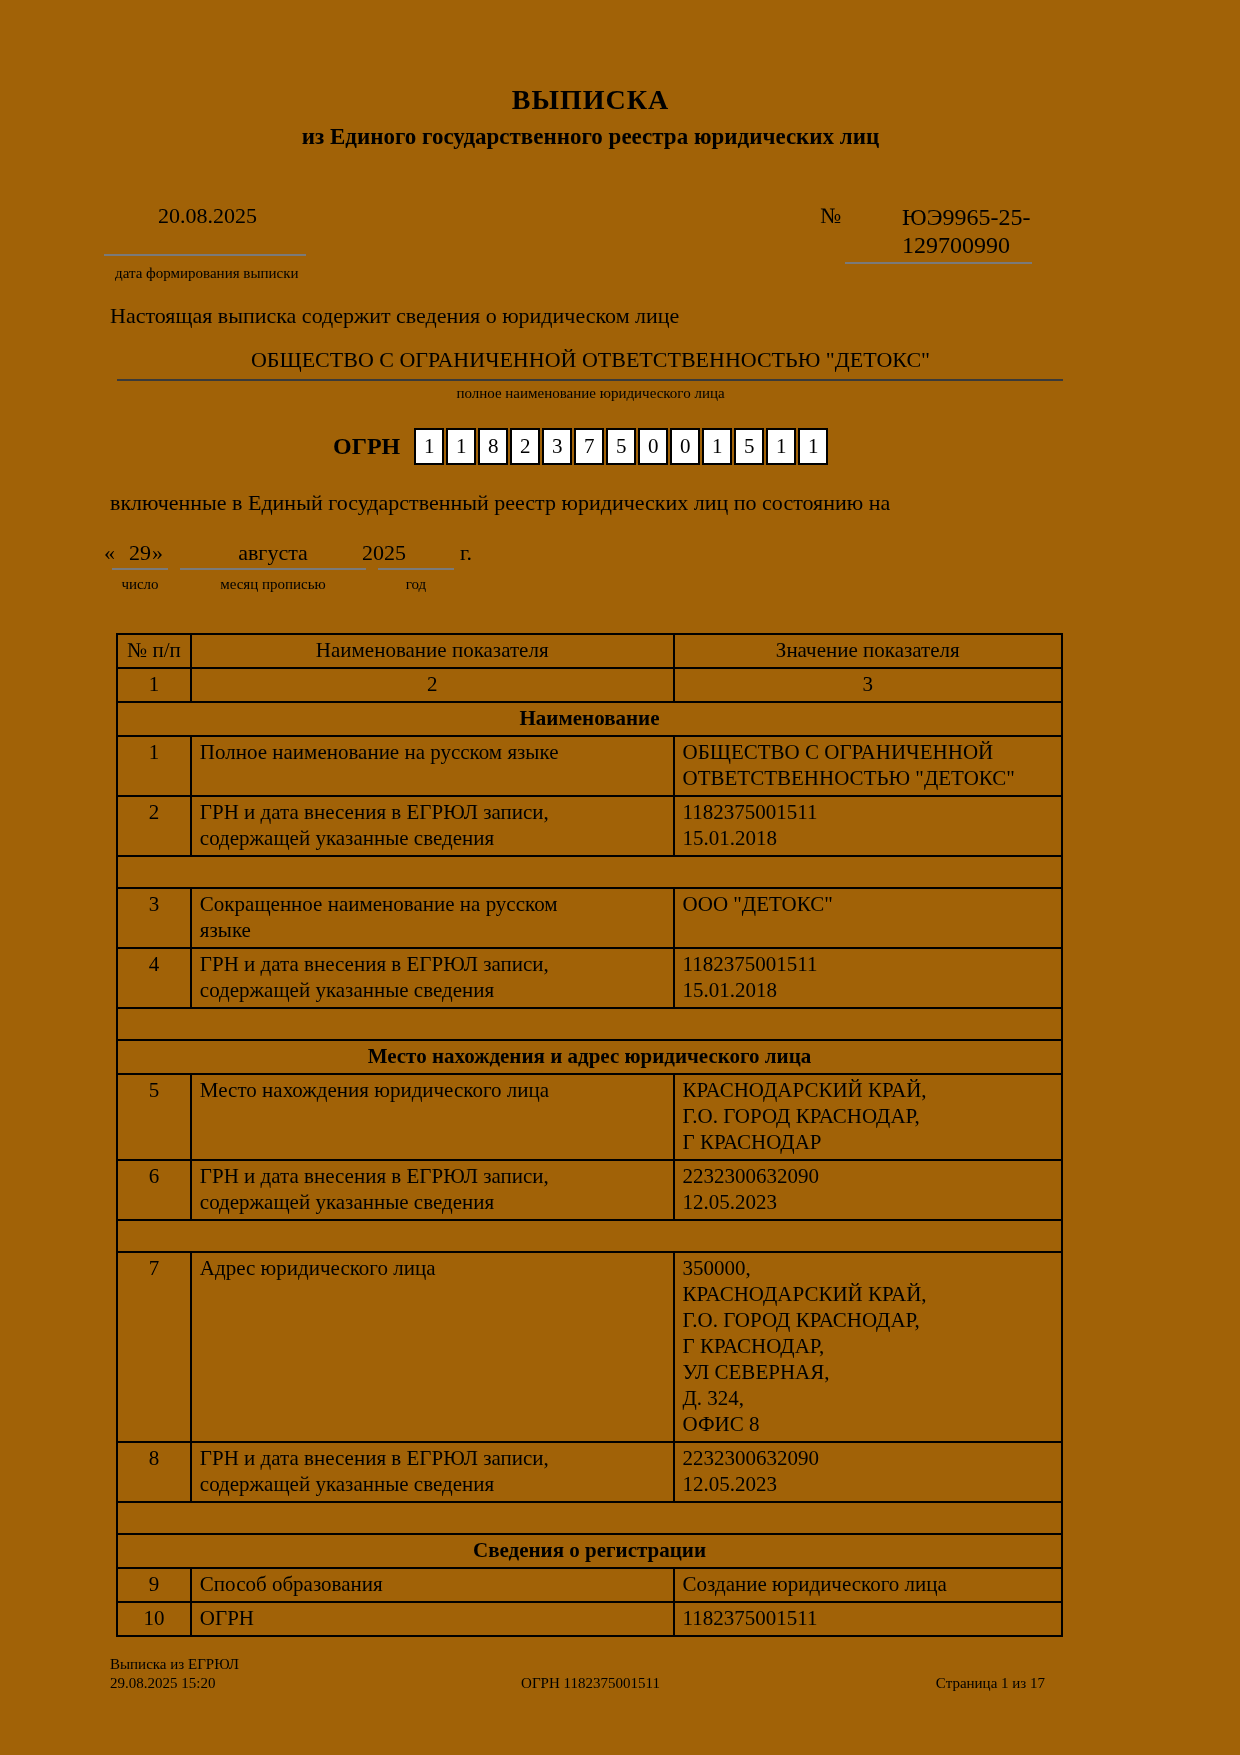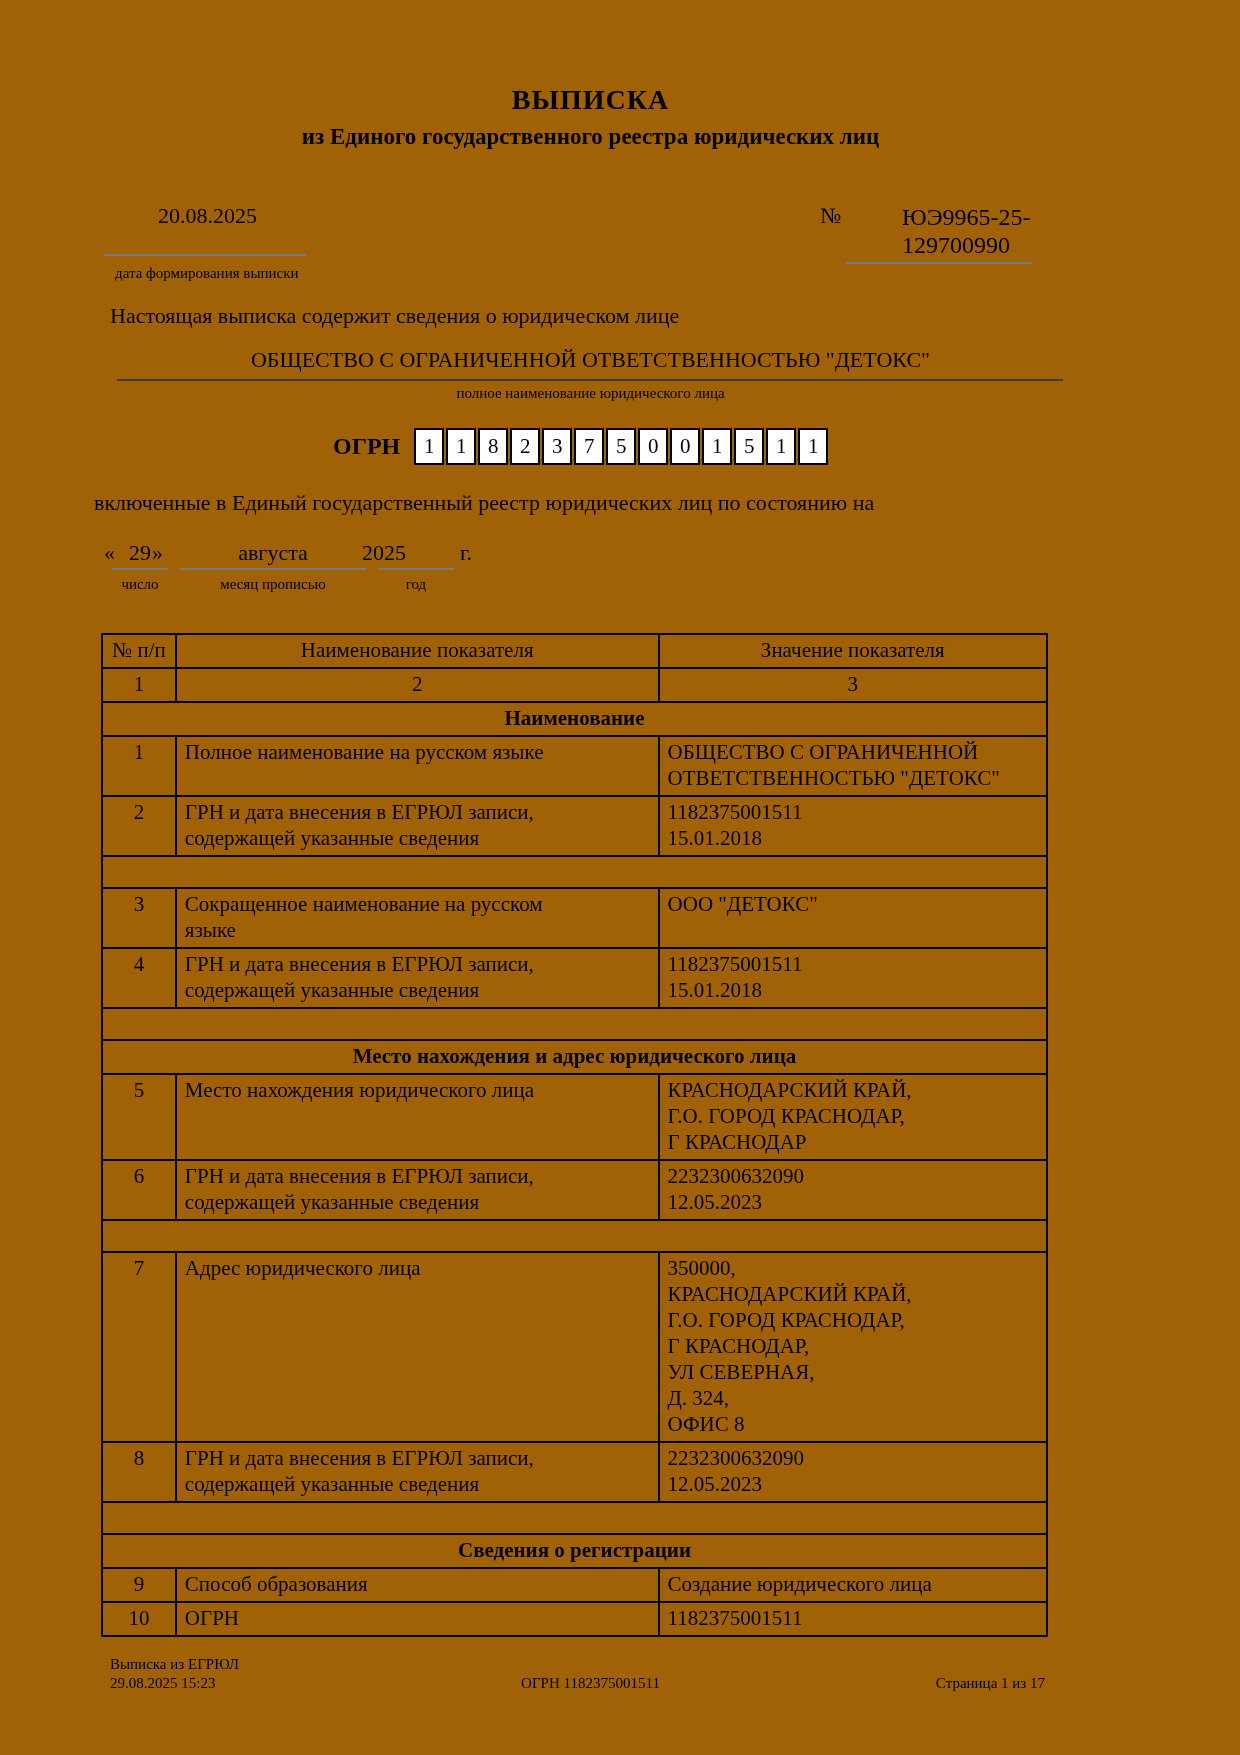--- a/index.html
+++ b/index.html
@@ -32,35 +32,35 @@
   .company-rule{left:117px;top:379px;width:946px;border-top:2px solid #3a3a3a;}
   .company-caption{left:117px;top:385px;width:947px;text-align:center;}
   .ogrn-row{left:333px;top:428px;display:flex;align-items:center;}
   .ogrn-label{font-size:24px;font-weight:bold;margin-right:14px;}
   .ogrn-boxes{display:flex;gap:2px;}
   .ogrn-box{
     width:26px;height:33px;border:2px solid #000;
     display:flex;align-items:center;justify-content:center;
     font-size:21px;background:#fff;
   }
-  .included{left:94px;top:490px;font-size:22px;}
+  .included{left:110px;top:490px;font-size:22px;}
   .fd{font-size:22px;}
   .fd-open{left:104px;top:540px;}
   .fd-day{left:112px;top:540px;width:56px;text-align:center;}
   .fd-close{left:152px;top:540px;}
   .fd-month{left:180px;top:540px;width:186px;text-align:center;}
   .fd-year{left:362px;top:540px;width:76px;text-align:left;}
   .fd-suffix{left:460px;top:540px;}
   .fd-rule1{left:112px;top:568px;width:56px;}
   .fd-rule2{left:180px;top:568px;width:186px;}
   .fd-rule3{left:378px;top:568px;width:76px;}
   .fd-cap1{left:112px;top:576px;width:56px;text-align:center;}
   .fd-cap2{left:180px;top:576px;width:186px;text-align:center;}
   .fd-cap3{left:378px;top:576px;width:76px;text-align:center;}
-  .main-table-wrap{left:101px;top:633px;width:947px;}
+  .main-table-wrap{left:116px;top:633px;width:947px;}
   table.main{
     border-collapse:collapse;width:947px;
     font-size:21px;
   }
   table.main td{
     border:2px solid #000;
     padding:2px 8px 4px 8px;
     line-height:26px;
     vertical-align:top;
   }
@@ -236,17 +236,17 @@
           <tr>
             <td class="num">10</td>
             <td class="name">ОГРН</td>
             <td class="val">1182375001511</td>
           </tr>
         </tbody>
     </table>
   </div>
 
   <div class="abs footer footer-left">Выписка из ЕГРЮЛ
-29.08.2025 15:23</div>
+29.08.2025 15:20</div>
   <div class="abs footer footer-center">ОГРН 1182375001511</div>
   <div class="abs footer footer-right">Страница 1 из 17</div>
 
 </div>
 
 </body></html>

